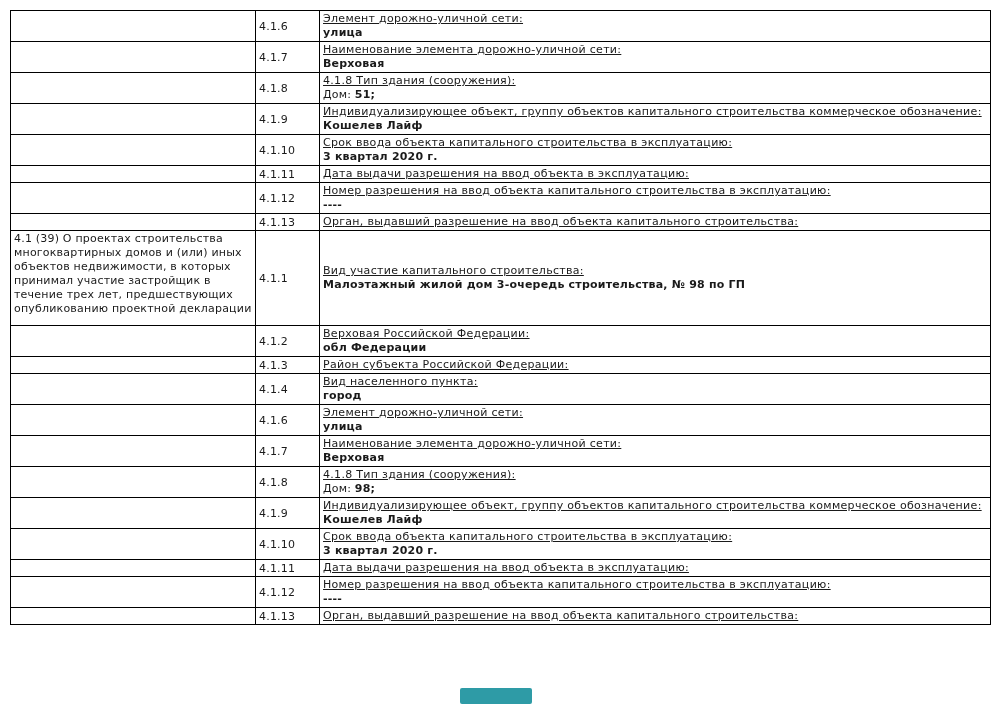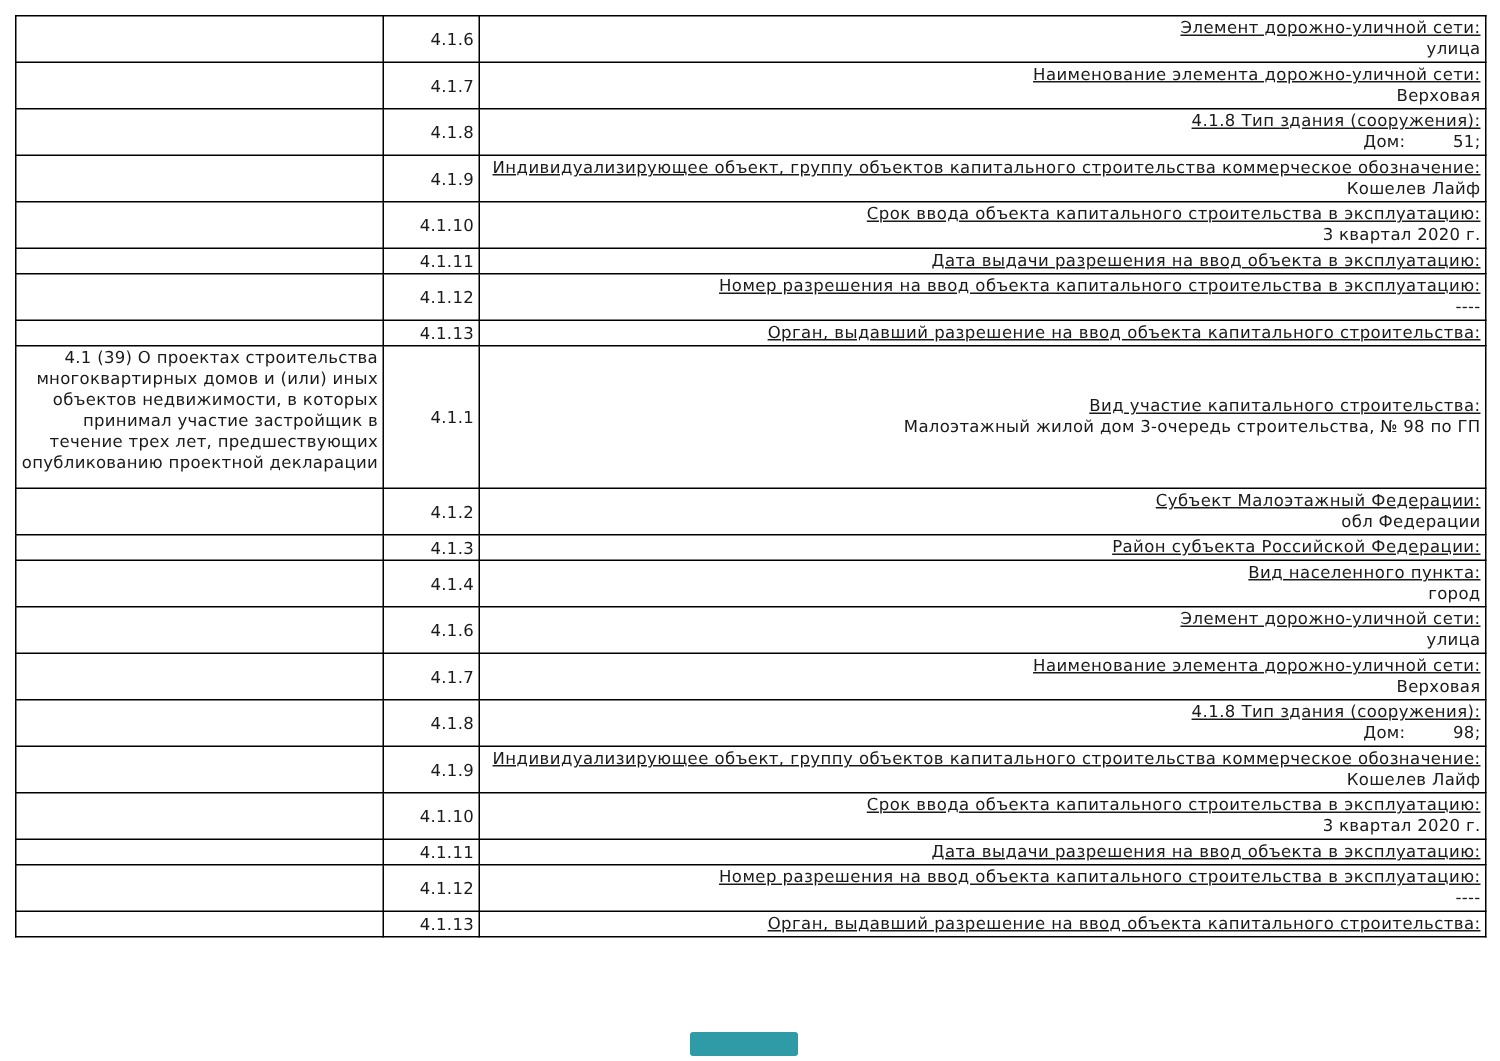--- a/index.html
+++ b/index.html
@@ -10,21 +10,20 @@
     overflow:hidden;
     font-family:"DejaVu Sans","Liberation Sans",sans-serif;
     color:#1a1a1a;
   }
   .decl-table {
     position:absolute; left:10px; top:10px;
     width:980px;
     border-collapse:collapse;
     table-layout:fixed;
     font-size:11px;
-    text-align:right;
   }
   col.c1 { width:245px; }
   col.c2 { width:64px; }
   col.c3 { width:671px; }
   td {
     border:1px solid #000000;
     padding:1px 3px;
     vertical-align:top;
     overflow:hidden;
   }
@@ -41,21 +40,21 @@
   .lbl {
     line-height:14px;
     letter-spacing:0.3px;
     text-decoration:underline;
   }
   .val-line {
     line-height:14px;
     letter-spacing:0.2px;
     font-weight:normal;
   }
-  .val-line .val { font-weight:normal;margin-left:28px; }
+  .val-line .val { font-weight:bold; }
   .tall {
     height:92px;
     vertical-align:middle;
   }
   .teal-btn {
     position:absolute;
     left:460px; top:688px;
     width:72px; height:16px;
     border-radius:2px;
     cursor:pointer;
@@ -139,21 +138,21 @@
           <td class="col-code">4.1.1</td>
           <td class="col-content tall">
             <div class="lbl">Вид участие капитального строительства:</div>
             <div class="val-line"><span class="val">Малоэтажный жилой дом 3-очередь строительства, № 98 по ГП</span></div>
           </td>
         </tr>
         <tr>
           <td class="col-left"></td>
           <td class="col-code">4.1.2</td>
           <td class="col-content">
-            <div class="lbl">Субъект Малоэтажный Федерации:</div>
+            <div class="lbl">Верховая Российской Федерации:</div>
             <div class="val-line"><span class="val">обл Федерации</span></div>
           </td>
         </tr>
         <tr>
           <td class="col-left"></td>
           <td class="col-code">4.1.3</td>
           <td class="col-content">
             <div class="lbl">Район субъекта Российской Федерации:</div>
           </td>
         </tr>

